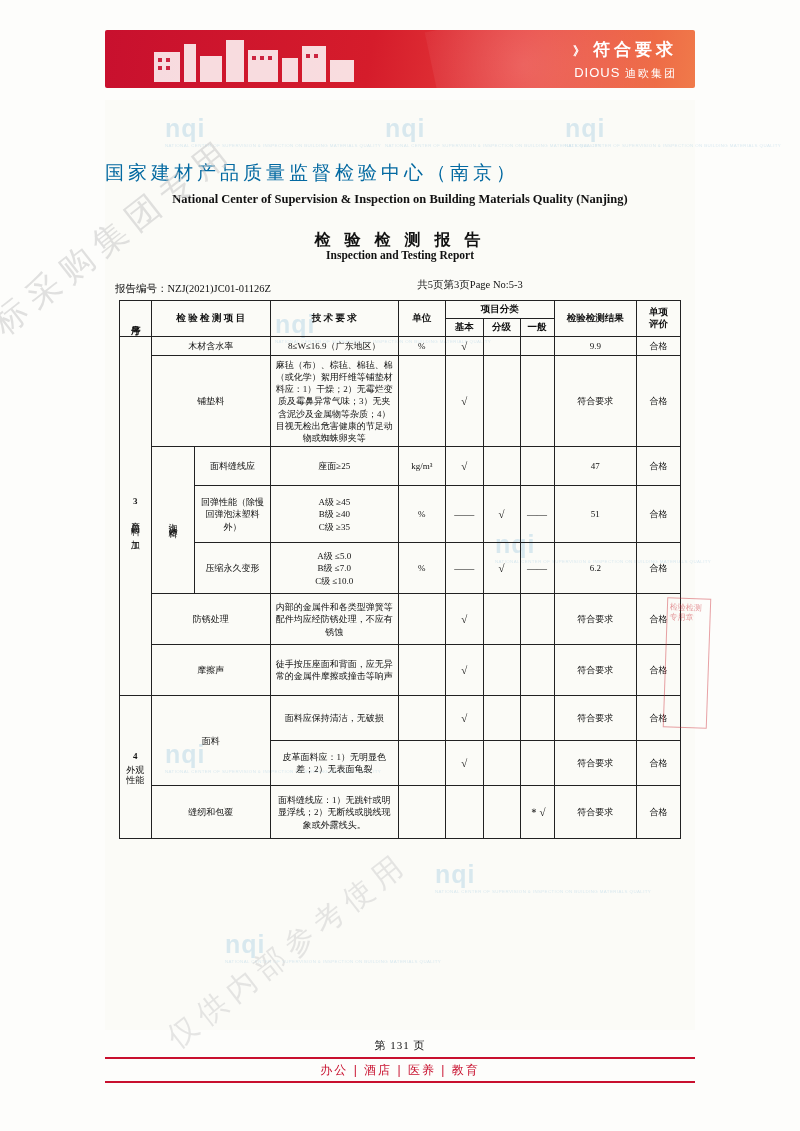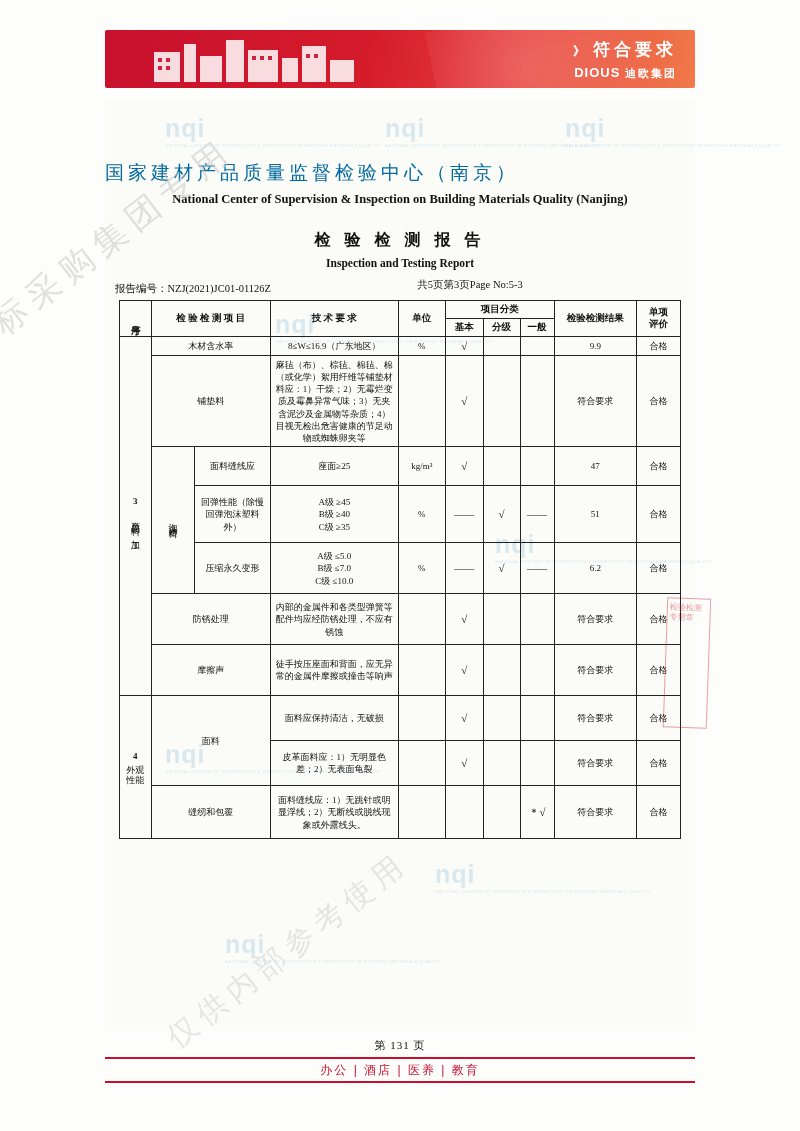--- a/index.html
+++ b/index.html
@@ -31,21 +31,21 @@
   }
   .banner-right{
     position:absolute;right:18px;top:8px;text-align:right;color:#fff;
   }
   .banner-title{
     font-size:17px;letter-spacing:4px;font-weight:bold;
     font-family:"Liberation Sans",sans-serif;
   }
   .banner-title .mark{font-size:12px;margin-right:4px;}
   .banner-logo{
-    margin-top:4px;font-size:13px;font-weight:bold;letter-spacing:1px;
+    margin-top:4px;font-size:13px;font-weight:normal;letter-spacing:1px;
     font-family:"Liberation Sans",sans-serif;
   }
   .banner-logo .cn{font-size:11px;letter-spacing:2px;}
 
   
   .sheet{
     position:absolute;left:105px;top:100px;width:590px;height:930px;
     background:#fbfbf7;
   }
   .wm{
@@ -75,21 +75,21 @@
   }
   .title-en{
     position:absolute;left:0;right:0;top:92px;text-align:center;
     font-size:12.5px;font-weight:bold;color:#111;
   }
   .subtitle-cn{
     position:absolute;left:0;right:0;top:130px;text-align:center;
     font-size:16px;font-weight:bold;letter-spacing:5px;color:#111;
   }
   .subtitle-en{
-    position:absolute;left:0;right:0;top:157px;text-align:center;
+    position:absolute;left:0;right:0;top:149px;text-align:center;
     font-size:11.5px;font-weight:bold;color:#111;
   }
   .report-no{
     position:absolute;left:10px;top:182px;font-size:10.5px;color:#111;
   }
   .page-no{
     position:absolute;left:0;right:0;top:178px;text-align:center;
     font-size:10.5px;color:#111;padding-left:140px;
   }
 

